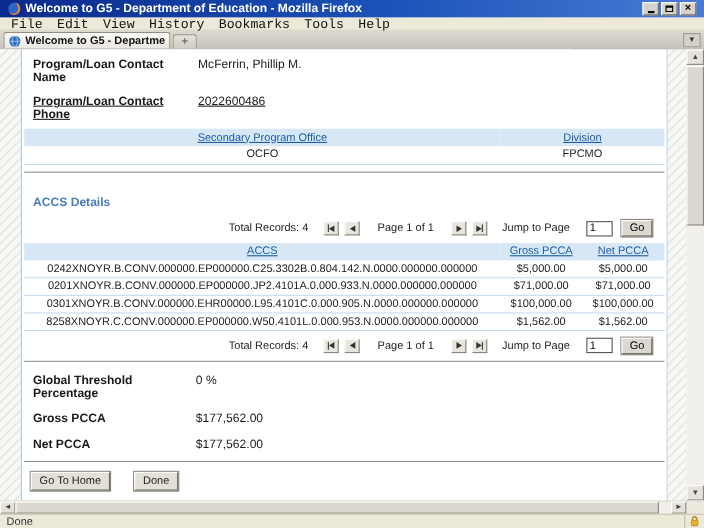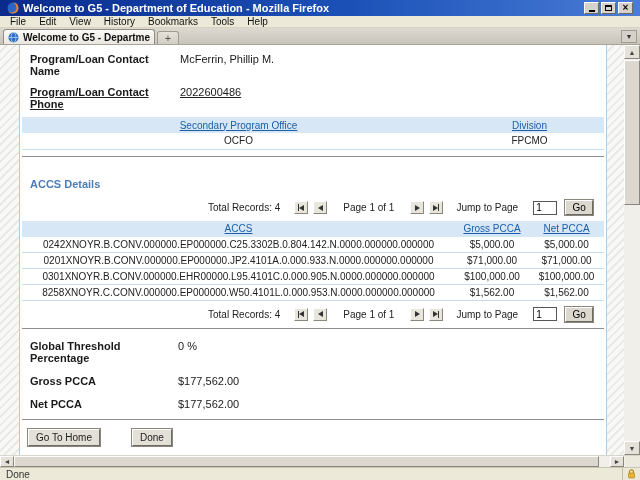--- a/index.html
+++ b/index.html
@@ -15,21 +15,21 @@
   .win-btns { margin-left:auto; display:flex; gap:2px; }
   .win-btn { width:15px; height:12px; background:#d6d2c9; border:1px solid #fff;
     border-right-color:#6d6a63; border-bottom-color:#6d6a63; display:flex; align-items:center; justify-content:center;
     font-size:9px; line-height:1; color:#000; }
   .glyph-min { display:block; width:6px; height:2px; background:#000; margin-top:6px; }
   .glyph-restore { display:block; width:7px; height:6px; border:1px solid #000; border-top-width:2px; background:#d6d2c9; }
   .glyph-close { font-weight:bold; font-size:10px; }
 
   .menubar { position:absolute; top:16px; left:0; width:640px; height:12px;
     background:#ece9d8; border-bottom:1px solid #d8d4c4; display:flex; align-items:center; padding-left:4px; gap:1px; }
-  .menu-item { padding:0 6px; font-size:10px; color:#111; }
+  .menu-item { padding:0 6px; font-size:12px; color:#111;font-family:Liberation Mono, monospace; }
 
   .tabstrip { position:absolute; top:28px; left:0; width:640px; height:17px;
     background:linear-gradient(to bottom,#ddd9d1,#c9c4ba); border-bottom:1px solid #a8a49a; display:flex; align-items:flex-end; }
   .tab-active { margin-left:3px; height:15px; width:152px; background:linear-gradient(to bottom,#fafaf8,#e9e6df);
     border:1px solid #918d84; border-bottom:none; border-radius:3px 3px 0 0; display:flex; align-items:center; padding:0 4px; }
   .tab-favicon { width:11px; height:11px; margin-right:4px; flex:0 0 auto; }
   .tab-title { font-weight:bold; font-size:10px; white-space:nowrap; overflow:hidden; color:#111; }
   .newtab-btn { margin-left:2px; height:13px; width:22px; background:linear-gradient(to bottom,#e6e2da,#d2cdc2);
     border:1px solid #a09c92; border-bottom:none; border-radius:3px 3px 0 0; color:#555;
     display:flex; align-items:center; justify-content:center; font-size:11px; }
@@ -97,21 +97,21 @@
   .tri-l { border-right:5px solid #333; } .tri-r { border-left:5px solid #333; }
   .bar { width:1px; height:7px; background:#333; }
   .pg-gap { display:inline-block; }
   .jump-input { width:24px; height:14px; border:1px solid #555; font-size:10px; padding:0 2px; font-family:"Liberation Sans",sans-serif; }
   .go-btn { width:28px; height:15px; margin-left:8px; background:#dcd8cf; border:1px solid #fff; border-right-color:#6d6a63; border-bottom-color:#6d6a63;
     box-shadow:0 0 0 1px #8a867c; font-size:10px; font-family:"Liberation Sans",sans-serif; }
 
   .totals-1 { margin-top:11px; } .totals-2 { margin-top:11px; } .totals-3 { margin-top:11px; }
   .totals .lbl { width:148px; }
 
-  .btnrow { margin:9px 0 12px 8px; display:flex; gap:32px; }
+  .btnrow { margin:9px 0 12px 8px; display:flex; gap:22px; }
   .cmd-btn { height:17px; padding:0 7px; background:#e3e0d8; border:1px solid #fff; border-right-color:#6d6a63; border-bottom-color:#6d6a63;
     box-shadow:0 0 0 1px #8a867c; font-size:10px; color:#222; font-family:"Liberation Sans",sans-serif; }
 </style>
 </head>
 <body>
 
 <div class="titlebar">
   <svg class="app-icon" viewBox="0 0 12 12">
     <circle cx="6" cy="6" r="5.5" fill="#2a65c8"></circle>
     <path d="M6 0.5 A5.5 5.5 0 1 1 0.8 8 A4.5 4.5 0 0 0 9 4 A4 4 0 0 0 6 0.5 Z" fill="#e8842c"></path>

